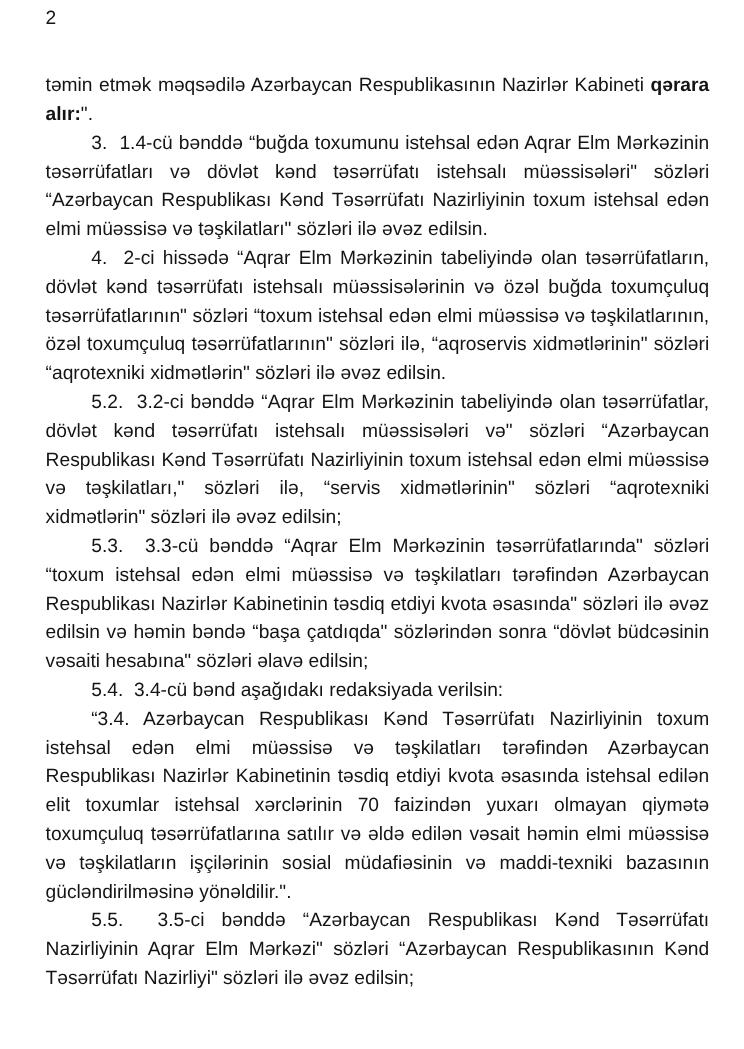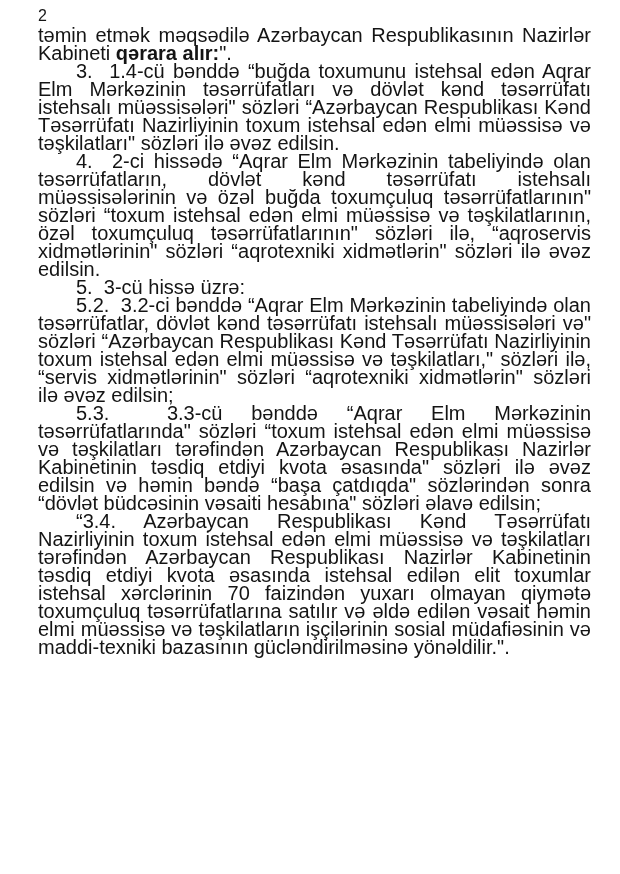--- a/index.html
+++ b/index.html
@@ -17,23 +17,24 @@
     font-family: "Liberation Sans", sans-serif;
     color: #141414;
     overflow: hidden;
   }
   .page-number {
     font-size: 16px;
     line-height: 21px;
     text-align: left;
   }
   .doc-body {
-    font-size: 20px;
-    line-height: 18px;
+    font-size: 16px;
+    line-height: 24px;
     text-align: justify;
+    margin-top: 34px;
   }
   .para {
     margin: 0;
     text-indent: 38px;
   }
   .para.continuation {
     text-indent: 0;
   }
   .bold {
     font-weight: bold;
@@ -45,25 +46,26 @@
 <div class="page">
   <div class="page-number">2</div>
 
   <div class="doc-body">
     <p class="para continuation"><span>təmin etmək məqsədilə Azərbaycan Respublikasının Nazirlər Kabineti </span><span class="bold">qərara alır:</span><span>".</span></p>
 
     <p class="para">3.&nbsp; 1.4-cü bənddə “buğda toxumunu istehsal edən Aqrar Elm Mərkəzinin təsərrüfatları və dövlət kənd təsərrüfatı istehsalı müəssisələri" sözləri “Azərbaycan Respublikası Kənd Təsərrüfatı Nazirliyinin toxum istehsal edən elmi müəssisə və təşkilatları" sözləri ilə əvəz edilsin.</p>
 
     <p class="para">4.&nbsp; 2-ci hissədə “Aqrar Elm Mərkəzinin tabeliyində olan təsərrüfatların, dövlət kənd təsərrüfatı istehsalı müəssisələrinin və özəl buğda toxumçuluq təsərrüfatlarının" sözləri “toxum istehsal edən elmi müəssisə və təşkilatlarının, özəl toxumçuluq təsərrüfatlarının" sözləri ilə, “aqroservis xidmətlərinin" sözləri “aqrotexniki xidmətlərin" sözləri ilə əvəz edilsin.</p>
 
-    <p class="para">5.&nbsp; 3-cü hissə üzrə:</p>
 
 
     <p class="para">5.2.&nbsp; 3.2-ci bənddə “Aqrar Elm Mərkəzinin tabeliyində olan təsərrüfatlar, dövlət kənd təsərrüfatı istehsalı müəssisələri və" sözləri “Azərbaycan Respublikası Kənd Təsərrüfatı Nazirliyinin toxum istehsal edən elmi müəssisə və təşkilatları," sözləri ilə, “servis xidmətlərinin" sözləri “aqrotexniki xidmətlərin" sözləri ilə əvəz edilsin;</p>
 
     <p class="para">5.3.&nbsp; 3.3-cü bənddə “Aqrar Elm Mərkəzinin təsərrüfatlarında" sözləri “toxum istehsal edən elmi müəssisə və təşkilatları tərəfindən Azərbaycan Respublikası Nazirlər Kabinetinin təsdiq etdiyi kvota əsasında" sözləri ilə əvəz edilsin və həmin bəndə “başa çatdıqda" sözlərindən sonra “dövlət büdcəsinin vəsaiti hesabına" sözləri əlavə edilsin;</p>
 
+    <p class="para">5.4.&nbsp; 3.4-cü bənd aşağıdakı redaksiyada verilsin:</p>
 
     <p class="para">“3.4. Azərbaycan Respublikası Kənd Təsərrüfatı Nazirliyinin toxum istehsal edən elmi müəssisə və təşkilatları tərəfindən Azərbaycan Respublikası Nazirlər Kabinetinin təsdiq etdiyi kvota əsasında istehsal edilən elit toxumlar istehsal xərclərinin 70 faizindən yuxarı olmayan qiymətə toxumçuluq təsərrüfatlarına satılır və əldə edilən vəsait həmin elmi müəssisə və təşkilatların işçilərinin sosial müdafiəsinin və maddi-texniki bazasının gücləndirilməsinə yönəldilir.".</p>
 
+    <p class="para">5.5.&nbsp; 3.5-ci bənddə “Azərbaycan Respublikası Kənd Təsərrüfatı Nazirliyinin Aqrar Elm Mərkəzi" sözləri “Azərbaycan Respublikasının Kənd Təsərrüfatı Nazirliyi" sözləri ilə əvəz edilsin;</p>
 
   </div>
 </div>
 
 </body></html>

